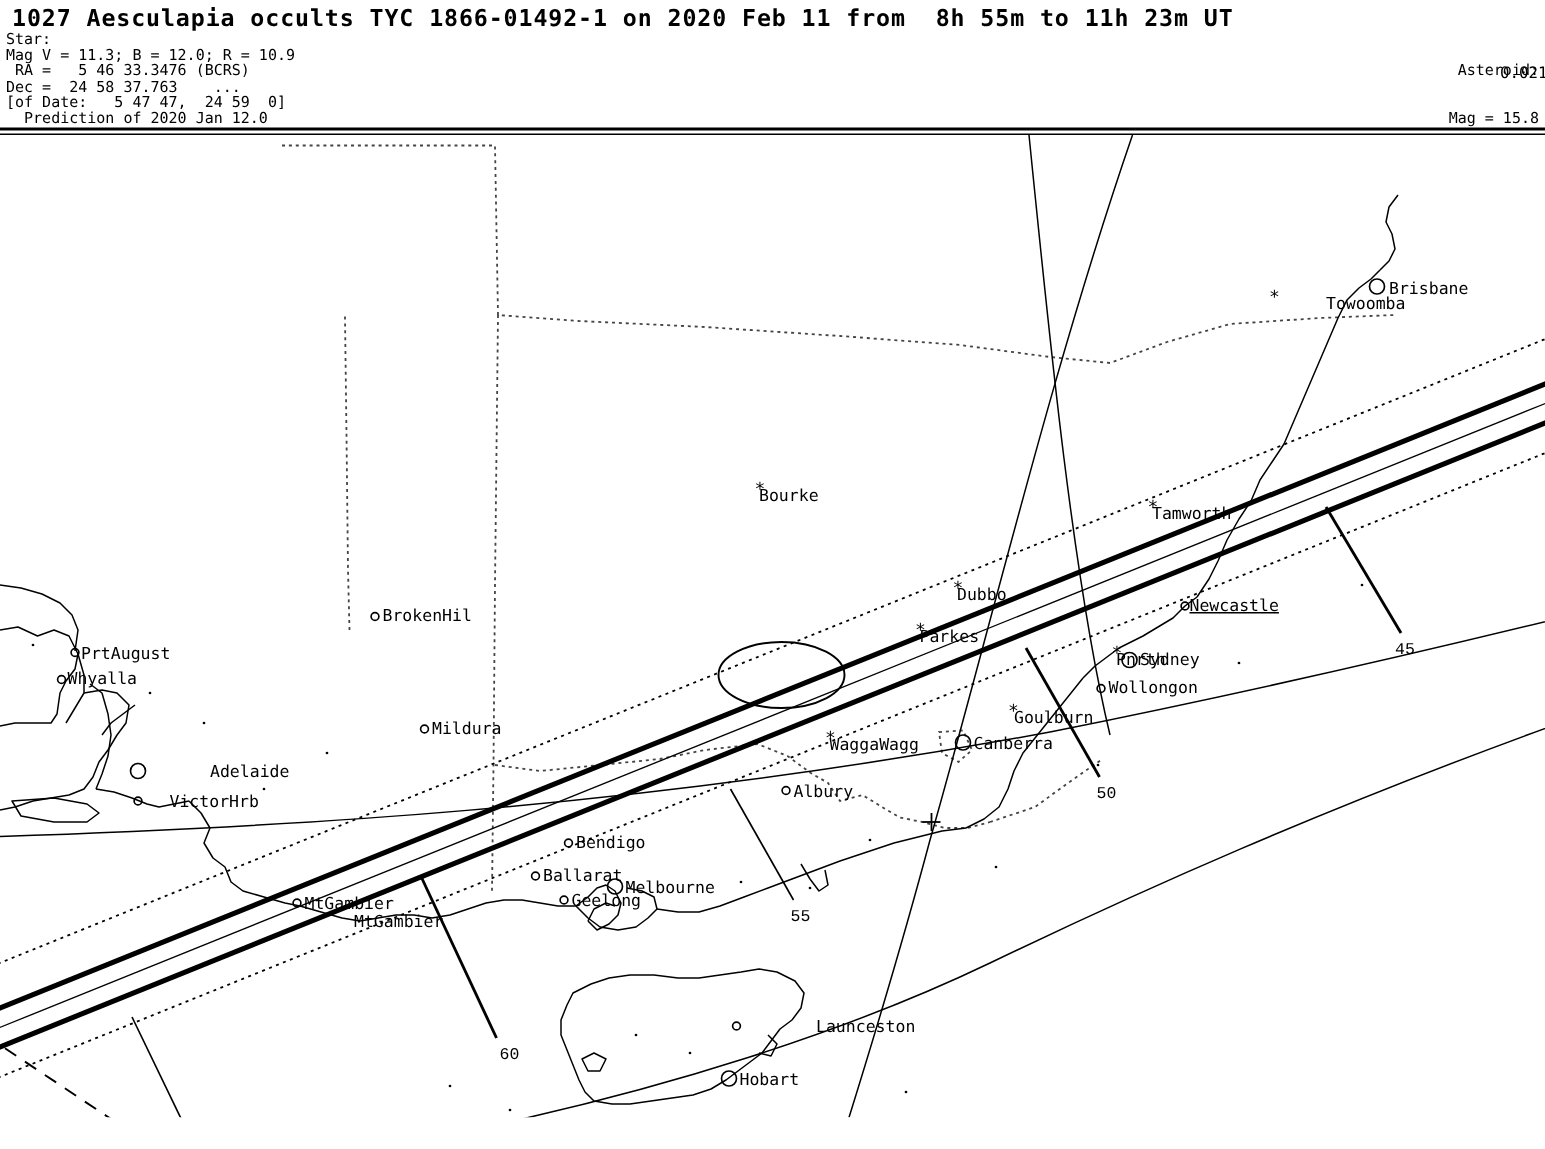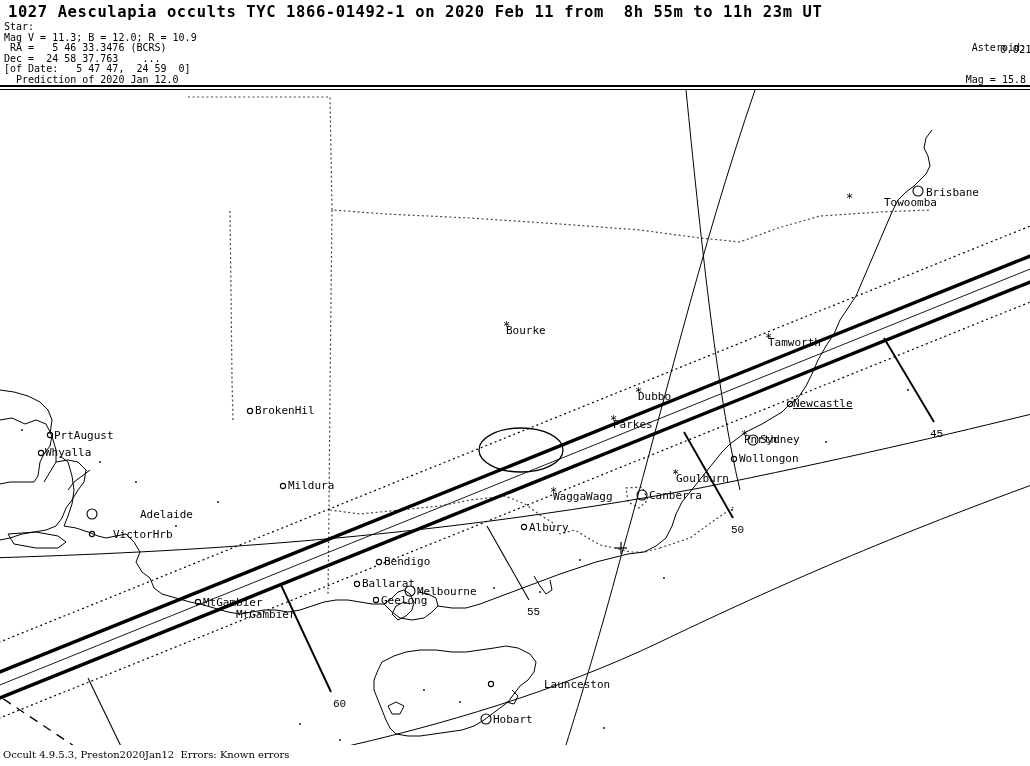--- a/index.html
+++ b/index.html
@@ -289,17 +289,14 @@
         <div class="city" style="left: 493px; top: 624px;">Hobart</div>
       </div>
     <div id="tick-layer">
         <div class="tick-label" style="left: 930px; top: 338px;">45</div>
         <div class="tick-label" style="left: 731px; top: 434px;">50</div>
         <div class="tick-label" style="left: 527px; top: 516px;">55</div>
         <div class="tick-label" style="left: 333px; top: 608px;">60</div>
       </div>
   </div>
 
-  <div id="footer">
-    <div id="footer-text">Occult 4.9.5.3, Preston2020Jan12  Errors: Known errors</div>
-  </div>
 
 </div>
 
 </body></html>

